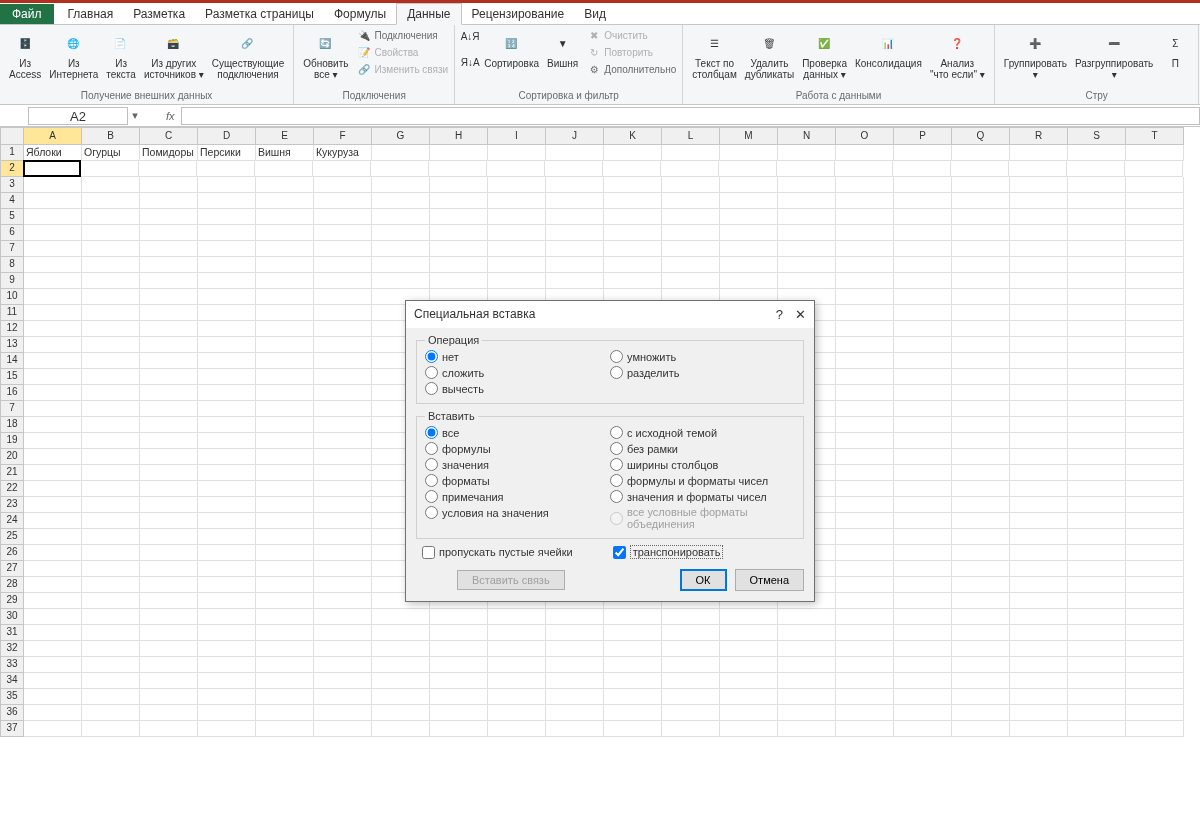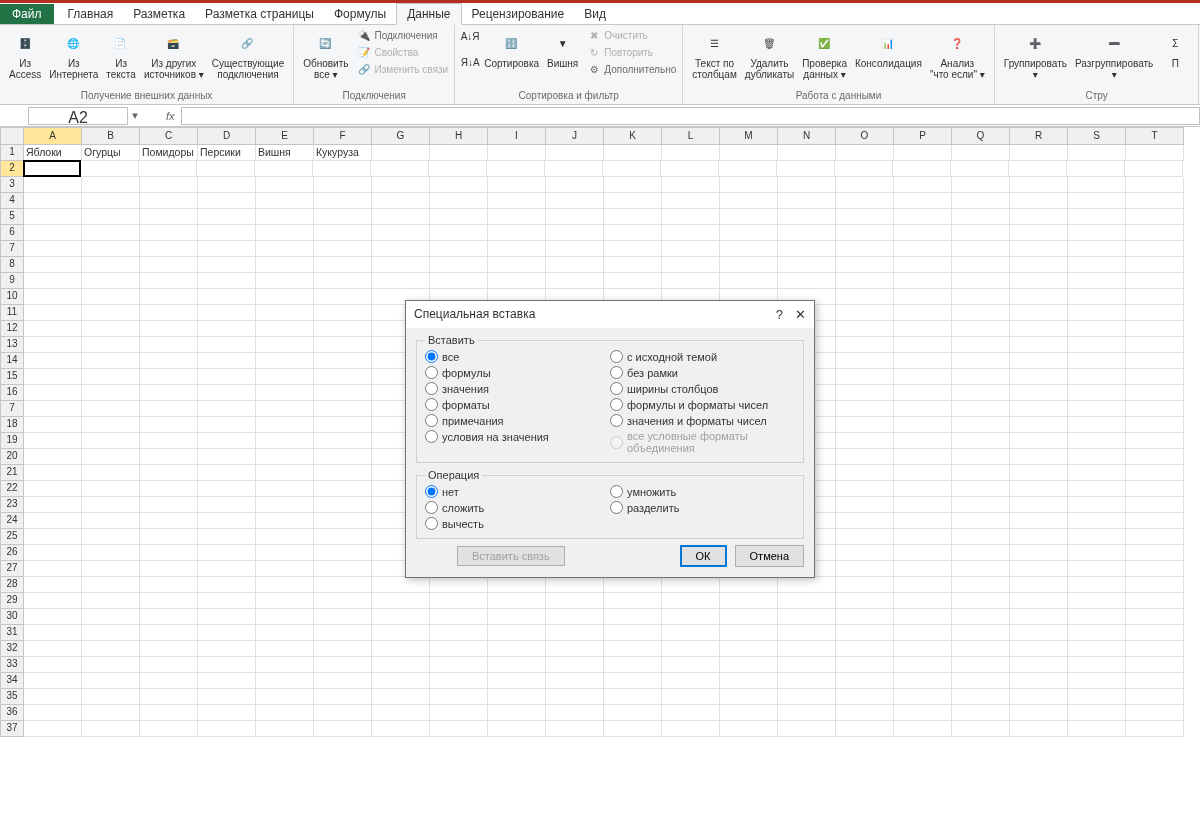--- a/index.html
+++ b/index.html
@@ -17,21 +17,21 @@
   .ribbon-group .items { display: flex; flex: 1; align-items: flex-start; gap: 2px; }
   .ribbon-group .label { text-align: center; font-size: 10px; color: #6b6b6b; padding-bottom: 1px; }
   .ribbon-btn { display: flex; flex-direction: column; align-items: center; padding: 2px 3px; cursor: pointer; font-size: 10px; text-align: center; line-height: 1.1; }
   .ribbon-btn .icn { width: 28px; height: 28px; display: flex; align-items: center; justify-content: center; margin-bottom: 1px; }
   .ribbon-small { display: flex; flex-direction: column; gap: 1px; font-size: 10px; padding-left: 4px; }
   .ribbon-small .row { display: flex; align-items: center; gap: 3px; color: #6b6b6b; cursor: pointer; white-space: nowrap; }
   .ribbon-small .row.dis { color: #b0b0b0; }
   .sicn { width: 14px; height: 14px; display:inline-flex; align-items:center; justify-content:center; }
   
   .namebox-row { display: flex; align-items: center; height: 22px; border-bottom: 1px solid #c6c6c6; background: #fff; }
-  .namebox { border: 1px solid #bfbfbf; width: 100px; height: 18px; margin-left: 28px; font-size: 16px; text-align: center; padding-top: 1px; }
+  .namebox { border: 1px solid #bfbfbf; width: 100px; height: 18px; margin-left: 28px; font-size: 13px; text-align: center; padding-top: 1px; }
   .fx-label { margin: 0 6px 0 24px; font-style: italic; color: #666; }
   .formula-bar { flex: 1; height: 18px; border: 1px solid #bfbfbf; }
   .nb-arrow { width: 14px; text-align: center; color: #666; }
   
   .grid { position: relative; }
   .colheads { display: flex; height: 18px; }
   .corner { width: 24px; border: 1px solid #c6c6c6; background: #f0f0f0; }
   .colhead { width: 58px; height: 18px; border: 1px solid #c6c6c6; border-left: none; background: #f0f0f0; text-align: center; font-size: 10px; line-height: 16px; }
   .colhead.sel { background: #ffe699; }
   .row { display: flex; height: 16px; }
@@ -1106,20 +1106,49 @@
 <div class="dialog">
   <div class="dlg-title">
     <span>Специальная вставка</span>
     <span class="ctrls">
       <span>?</span>
       <span>✕</span>
     </span>
   </div>
   <div class="dlg-body">
     <fieldset>
+      <legend>Операция</legend>
+      <div class="radio-grid">
+        <div class="radio-col" id="op-left">
+            <label class="radio-item">
+              <input type="radio" name="op" checked="" style="">
+              <span>нет</span>
+            </label>
+            <label class="radio-item">
+              <input type="radio" name="op" style="">
+              <span>сложить</span>
+            </label>
+            <label class="radio-item">
+              <input type="radio" name="op" style="">
+              <span>вычесть</span>
+            </label>
+          </div>
+        <div class="radio-col" id="op-right">
+            <label class="radio-item">
+              <input type="radio" name="op" style="">
+              <span>умножить</span>
+            </label>
+            <label class="radio-item">
+              <input type="radio" name="op" style="">
+              <span>разделить</span>
+            </label>
+          </div>
+      </div>
+    </fieldset>
+    <fieldset>
       <legend>Вставить</legend>
       <div class="radio-grid">
         <div class="radio-col" id="ins-left">
             <label class="radio-item">
               <input type="radio" name="insert" checked="" style="">
               <span>все</span>
             </label>
             <label class="radio-item">
               <input type="radio" name="insert" style="">
               <span>формулы</span>
@@ -1162,49 +1191,30 @@
               <input type="radio" name="insert" style="">
               <span>значения и форматы чисел</span>
             </label>
             <label class="radio-item dis">
               <input type="radio" name="insert" disabled="" style="">
               <span>все условные форматы объединения</span>
             </label>
           </div>
       </div>
     </fieldset>
-    <fieldset>
-      <legend>Операция</legend>
-      <div class="radio-grid">
-        <div class="radio-col" id="op-left">
-            <label class="radio-item">
-              <input type="radio" name="op" checked="" style="">
-              <span>нет</span>
-            </label>
-            <label class="radio-item">
-              <input type="radio" name="op" style="">
-              <span>сложить</span>
-            </label>
-            <label class="radio-item">
-              <input type="radio" name="op" style="">
-              <span>вычесть</span>
-            </label>
-          </div>
-        <div class="radio-col" id="op-right">
-            <label class="radio-item">
-              <input type="radio" name="op" style="">
-              <span>умножить</span>
-            </label>
-            <label class="radio-item">
-              <input type="radio" name="op" style="">
-              <span>разделить</span>
-            </label>
-          </div>
-      </div>
-    </fieldset>
+    <div class="chk-row">
+      <label class="chk-item">
+          <input type="checkbox" style="">
+          <span>пропускать пустые ячейки</span>
+        </label>
+      <label class="chk-item">
+          <input type="checkbox" checked="" style="">
+          <span class="focus-box">транспонировать</span>
+        </label>
+    </div>
     <div class="dlg-btns">
       <button disabled="">Вставить связь</button>
       <div class="right">
         <button class="ok">ОК</button>
         <button>Отмена</button>
       </div>
     </div>
   </div>
 </div>
 

